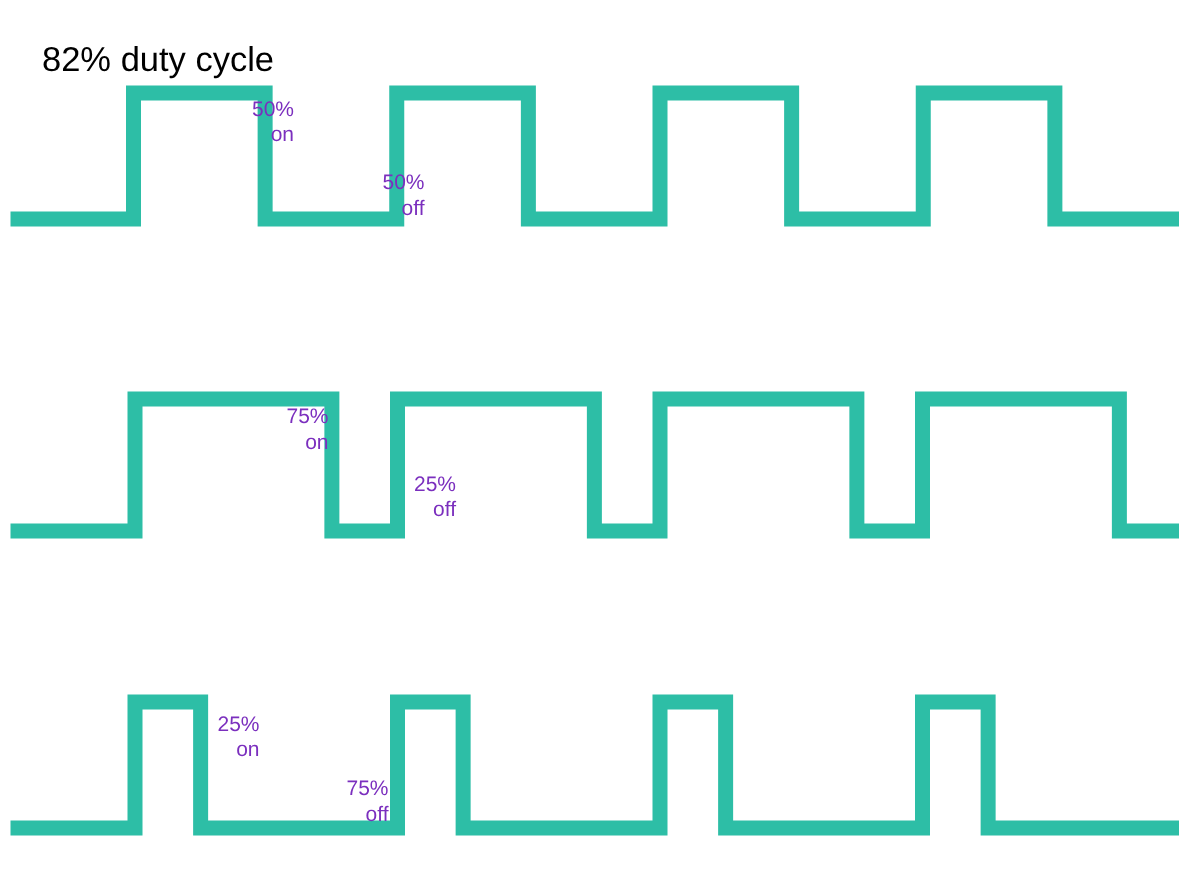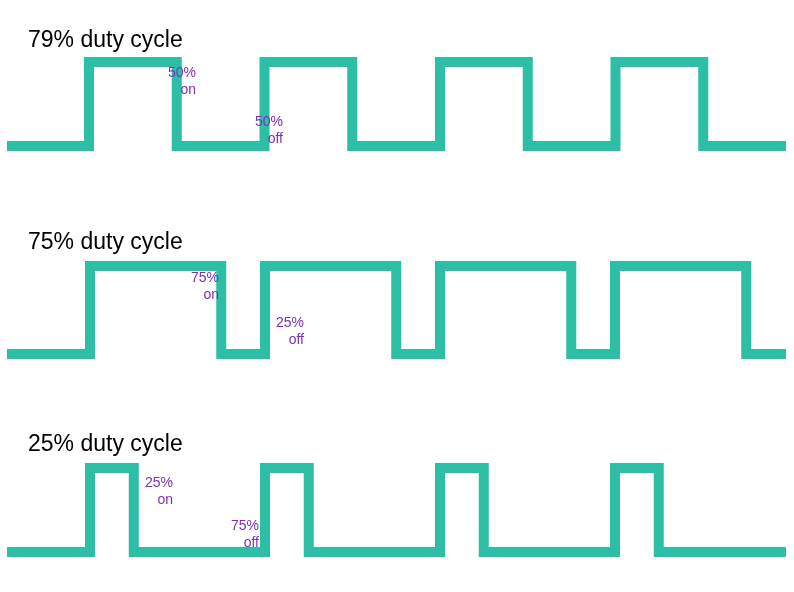--- a/index.html
+++ b/index.html
@@ -35,30 +35,28 @@
 </head>
 <body>
 
 <div class="canvas">
   <svg id="wave-svg" width="794" height="592" viewBox="0 0 794 592">
       <path d="M 7 146 H 89 V 62 H 176.75 V 146 H 264.5 V 62 H 352.25 V 146 H 440 V 62 H 527.75 V 146 H 615.5 V 62 H 703.25 V 146 H 786" fill="none" stroke="#2DBEA6" stroke-width="10" stroke-linejoin="miter"></path>
       <path d="M 7 354 H 90 V 266 H 221.25 V 354 H 265 V 266 H 396.25 V 354 H 440 V 266 H 571.25 V 354 H 615 V 266 H 746.25 V 354 H 786" fill="none" stroke="#2DBEA6" stroke-width="10" stroke-linejoin="miter"></path>
       <path d="M 7 552 H 90 V 468 H 133.75 V 552 H 265 V 468 H 308.75 V 552 H 440 V 468 H 483.75 V 552 H 615 V 468 H 658.75 V 552 H 786" fill="none" stroke="#2DBEA6" stroke-width="10" stroke-linejoin="miter"></path>
     </svg>
 
-  <div class="row-title" id="title-0" style="left: 28px; top: 27px; color: rgb(0, 0, 0);">79% duty cycle</div>
+  <div class="row-title" id="title-0" style="left: 28px; top: 27px; color: rgb(0, 0, 0);">82% duty cycle</div>
   <div class="wave-label" id="onlabel-0" style="left: 136px; top: 64px; color: rgb(123, 47, 190);">50%
 on</div>
   <div class="wave-label" id="offlabel-0" style="left: 223px; top: 113px; color: rgb(123, 47, 190);">50%
 off</div>
 
-  <div class="row-title" id="title-1" style="left: 28px; top: 229px; color: rgb(0, 0, 0);">75% duty cycle</div>
   <div class="wave-label" id="onlabel-1" style="left: 159px; top: 269px; color: rgb(123, 47, 190);">75%
 on</div>
   <div class="wave-label" id="offlabel-1" style="left: 244px; top: 314px; color: rgb(123, 47, 190);">25%
 off</div>
 
-  <div class="row-title" id="title-2" style="left: 28px; top: 431px; color: rgb(0, 0, 0);">25% duty cycle</div>
   <div class="wave-label" id="onlabel-2" style="left: 113px; top: 474px; color: rgb(123, 47, 190);">25%
 on</div>
   <div class="wave-label" id="offlabel-2" style="left: 199px; top: 517px; color: rgb(123, 47, 190);">75%
 off</div>
 </div>
 
 </body></html>

